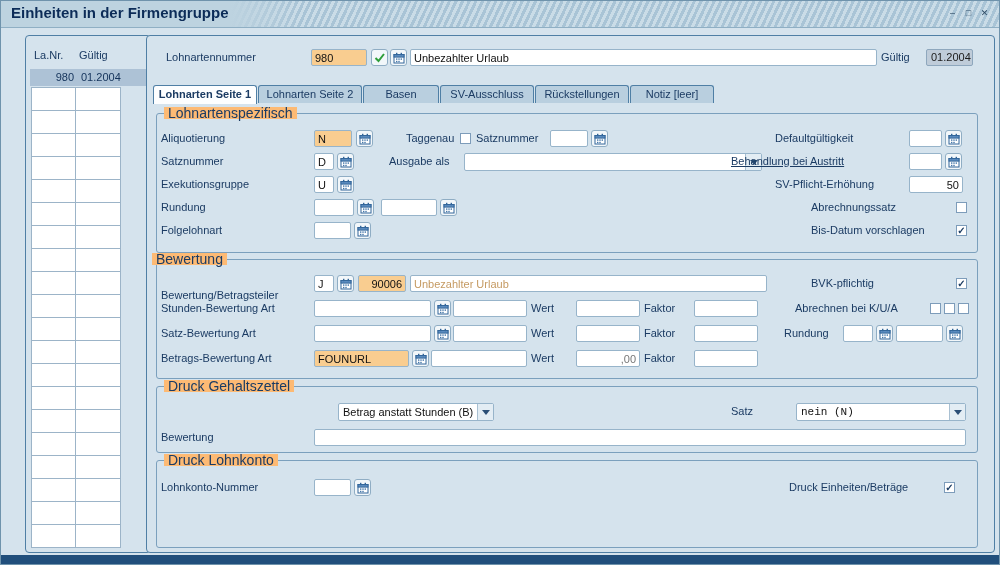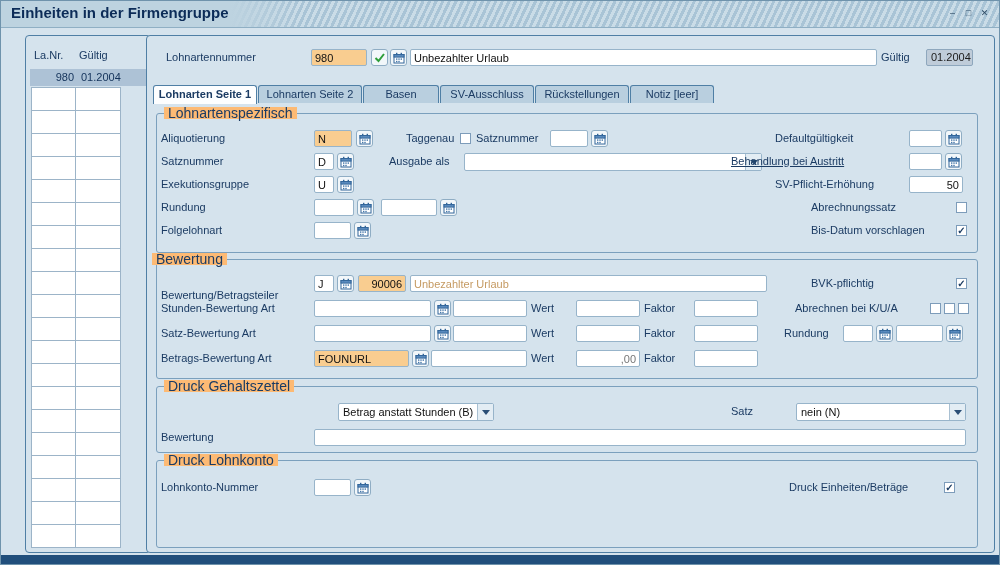--- a/index.html
+++ b/index.html
@@ -465,21 +465,21 @@
   <input class="inp" style="left: 693px; top: 349px; width: 64px;" value="">
 
   <div class="grp" style="left:155px;top:385px;width:820px;height:65px;"></div>
   <span class="legend" style="left:163px;top:379px;">Druck Gehaltszettel</span>
 
   <div class="dd" style="left:313px;top:402px;width:156px;margin-left:24px;">
     <span class="dd-text">Betrag anstatt Stunden (B)</span>
     <span class="dd-arrow"></span>
   </div>
   <span class="lbl" style="left:730px;top:402px;width:60px;">Satz</span>
-  <div class="dd" style="left:795px;top:402px;width:170px;">
+  <div class="dd" style="left:795px;top:402px;width:170px;font-family:Liberation Mono, monospace;">
     <span class="dd-text">nein (N)</span>
     <span class="dd-arrow"></span>
   </div>
   <span class="lbl" style="left:160px;top:428px;width:150px;">Bewertung</span>
   <input class="inp" style="left: 313px; top: 428px; width: 652px;" value="">
 
   <div class="grp" style="left:155px;top:459px;width:820px;height:86px;"></div>
   <span class="legend" style="left:163px;top:453px;">Druck Lohnkonto</span>
 
   <span class="lbl" style="left:160px;top:478px;width:150px;">Lohnkonto-Nummer</span>

